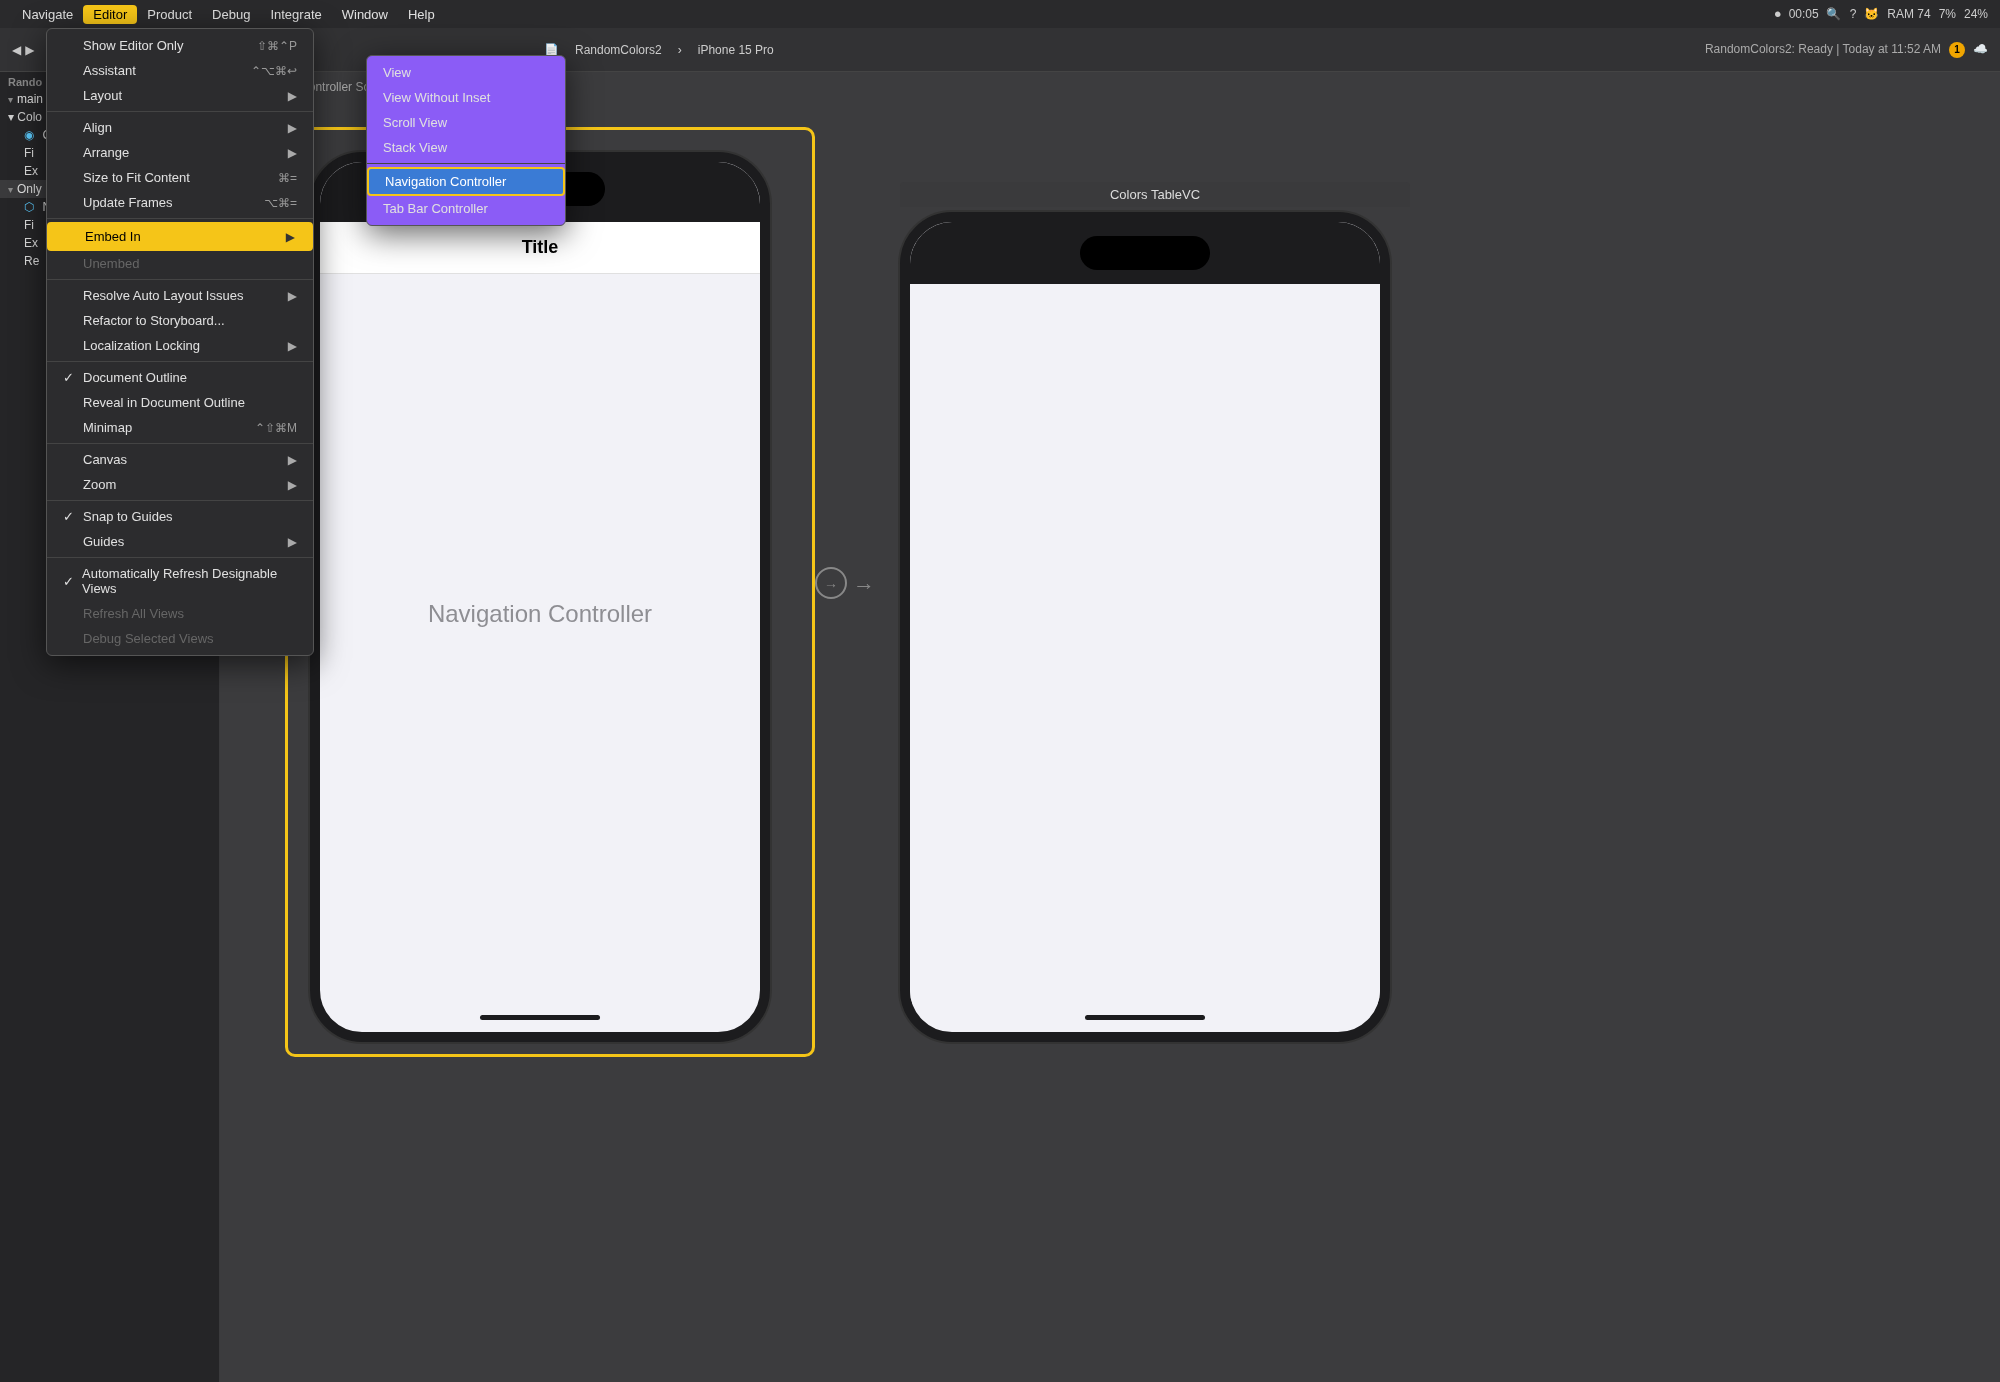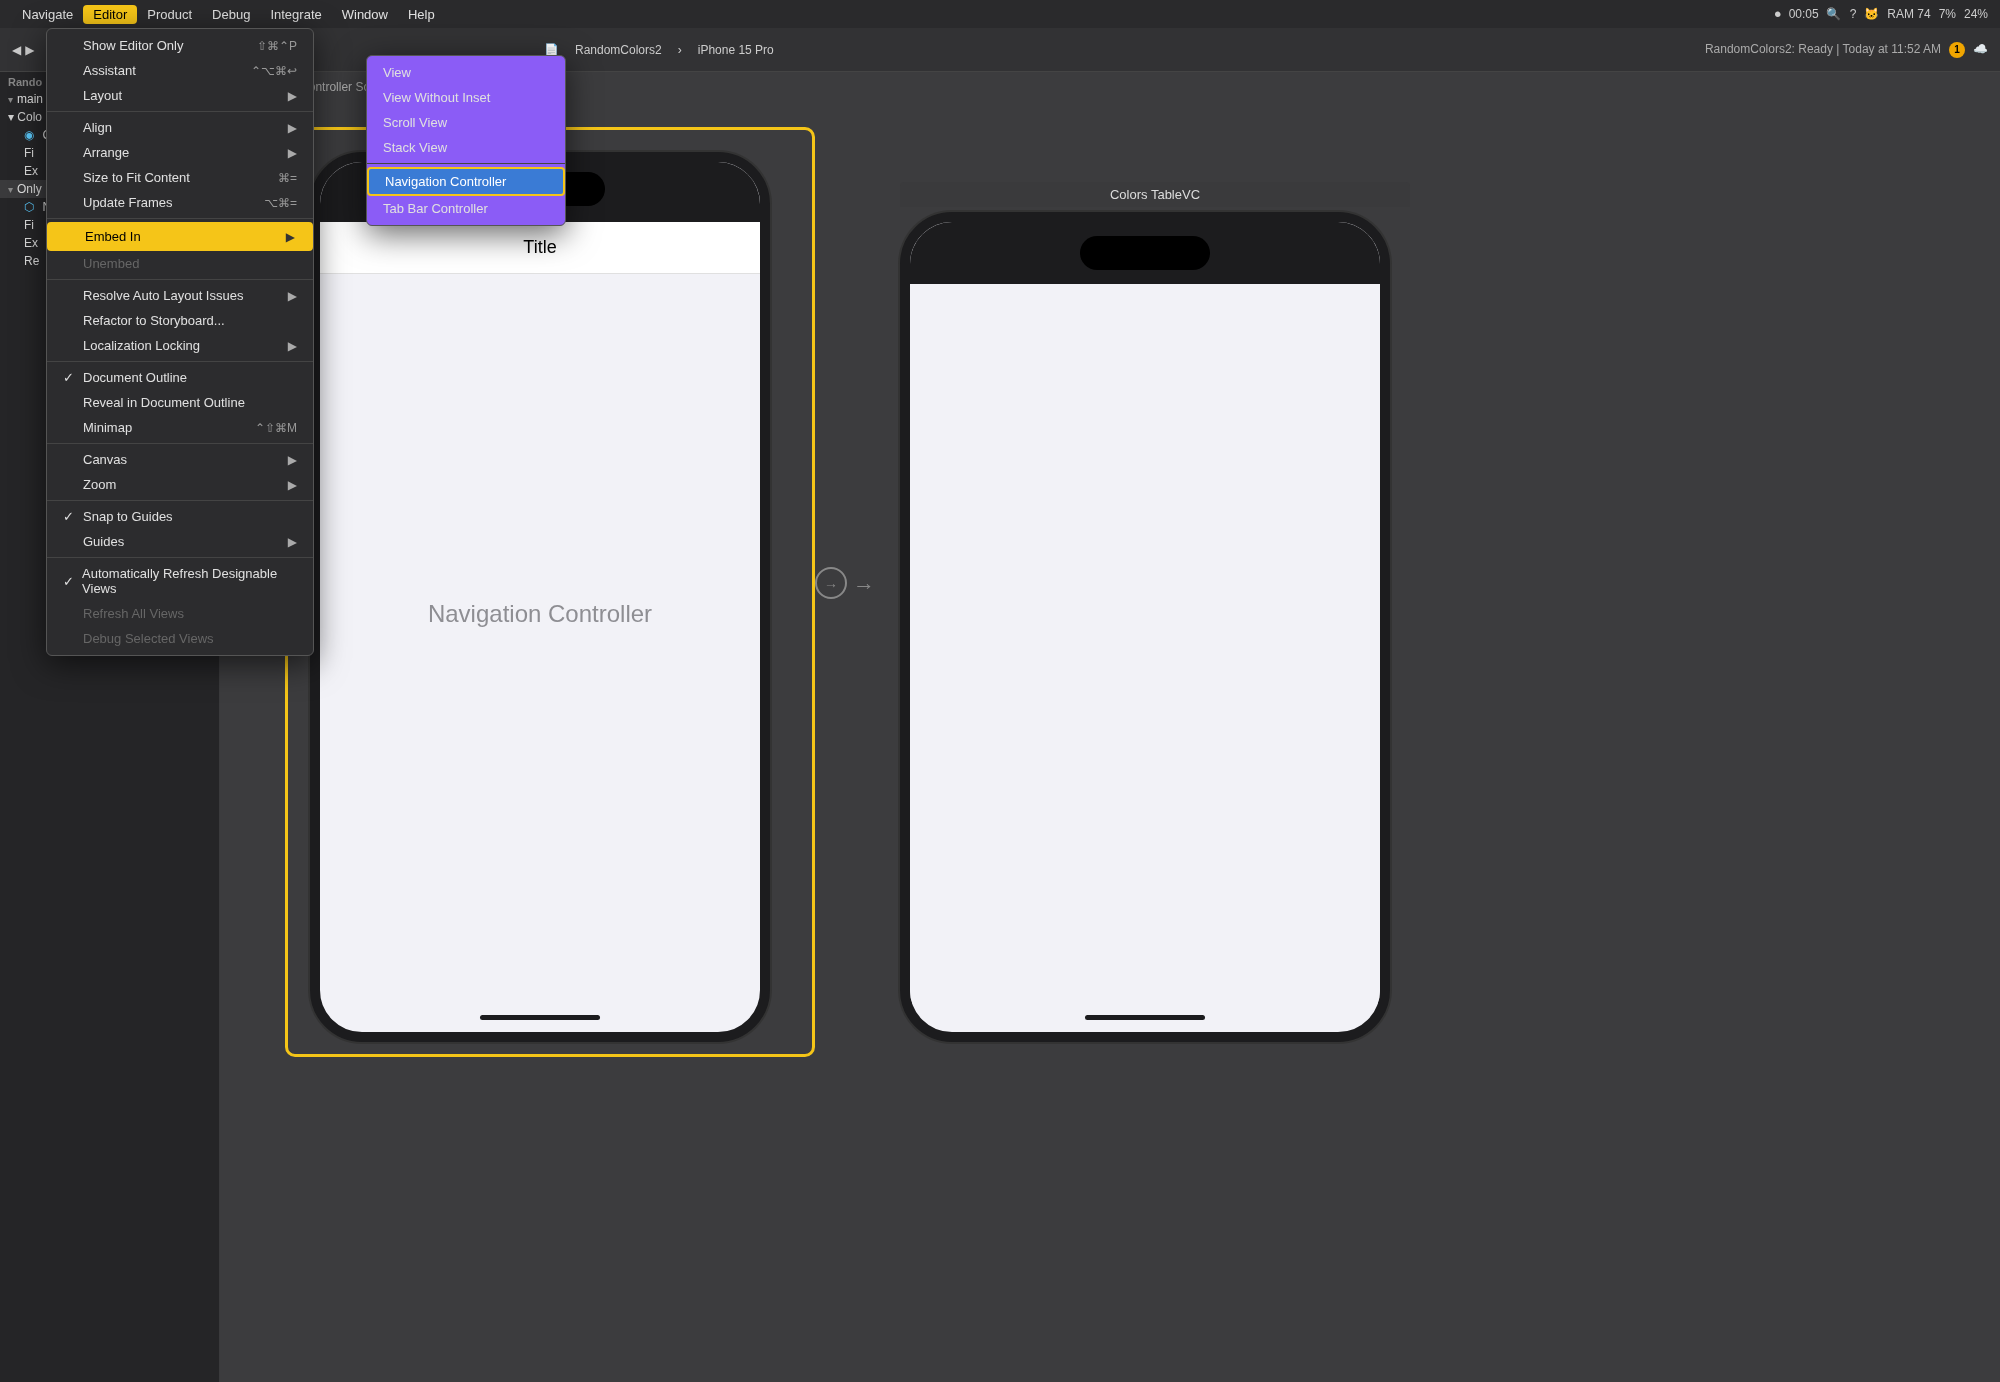--- a/index.html
+++ b/index.html
@@ -359,21 +359,21 @@
       </div>
 
       <div style="
         background: #fff;
         height: 52px;
         display: flex;
         align-items: center;
         justify-content: center;
         border-bottom: 1px solid #e0e0e0;
         font-size: 18px;
-        font-weight: 400;
+        font-weight: 700;
         color: #000;
       ">
         <span>Title</span>
       </div>
 
       <div style="
         background: #f2f2f7;
         height: 680px;
         display: flex;
         align-items: center;

